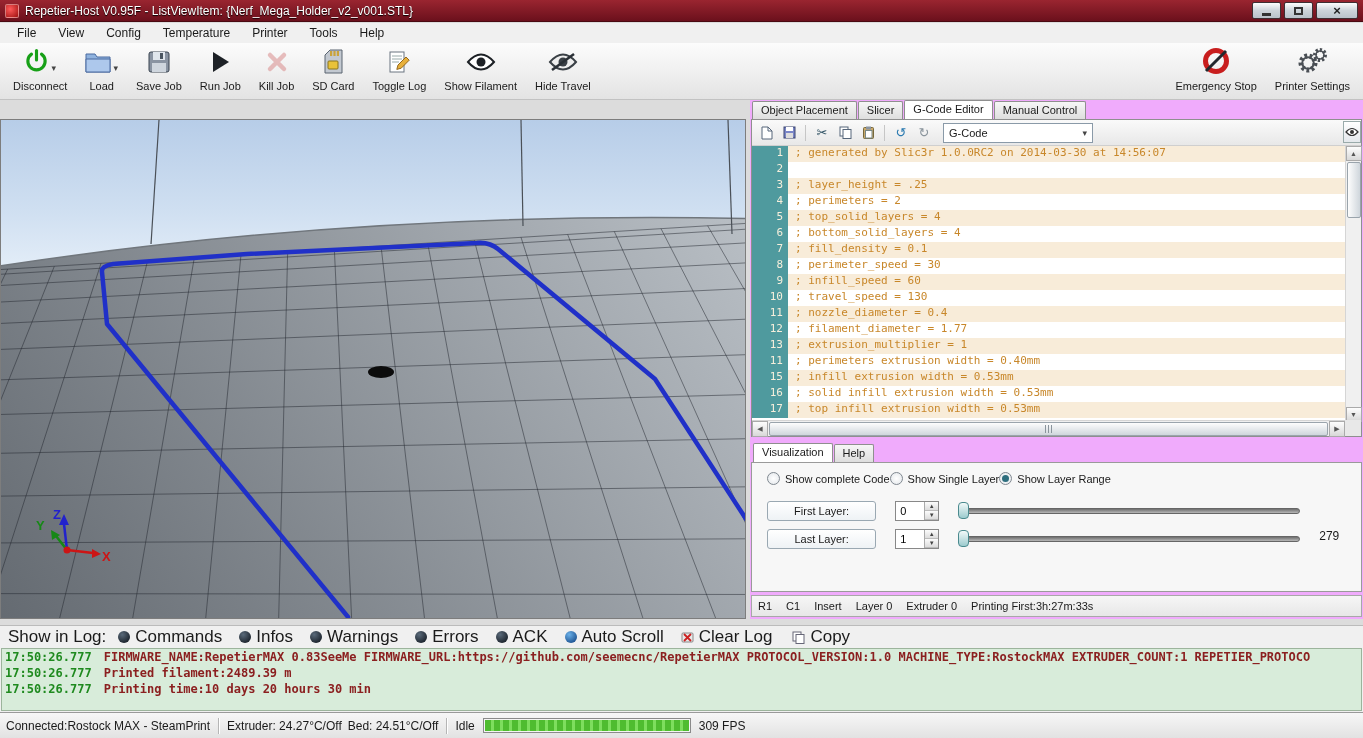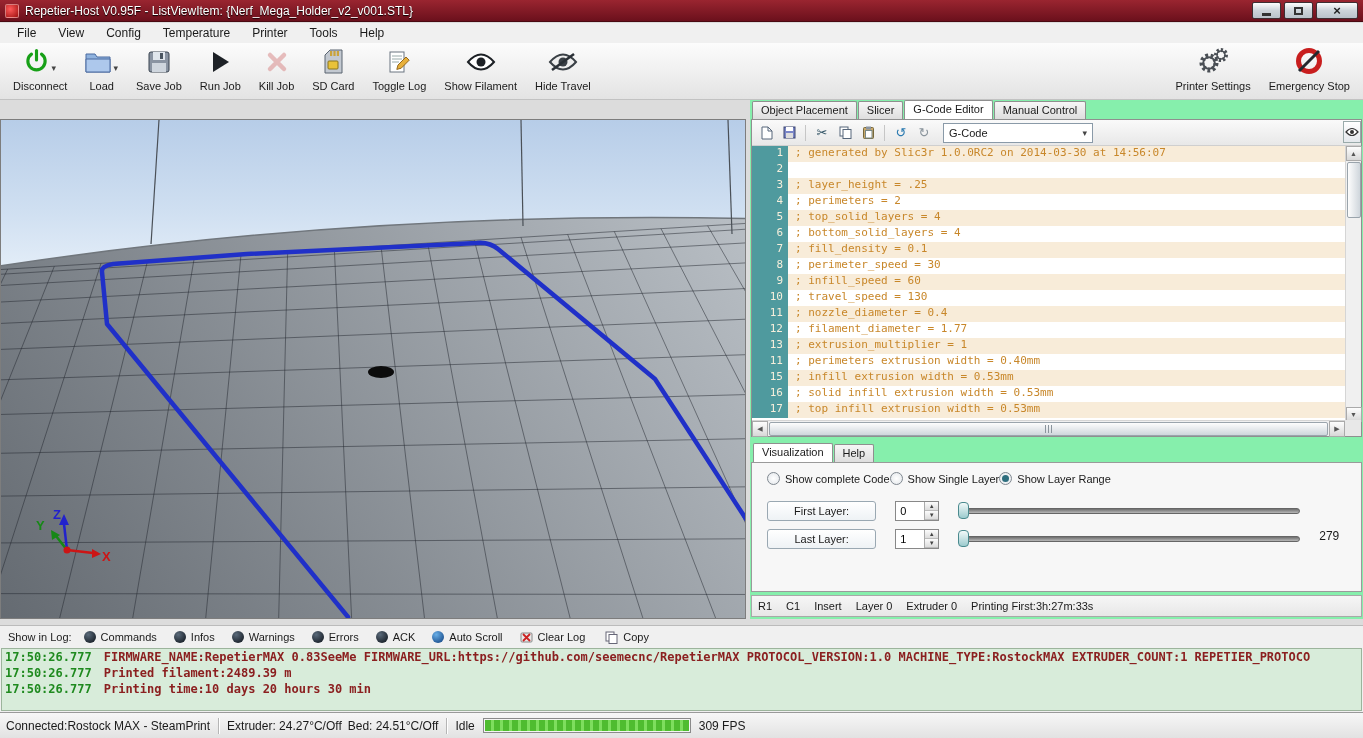--- a/index.html
+++ b/index.html
@@ -34,21 +34,21 @@
   .tabs{display:flex;align-items:flex-end;height:19px;padding-left:2px}
   .tab{height:18px;padding:2px 8px 0;border:1px solid #8f8f8f;border-bottom:none;border-radius:2px 2px 0 0;background:linear-gradient(#f6f6f6,#dedede);font-size:11px;margin-right:1px;white-space:nowrap}
   .tab.active{background:#fff;height:19px;position:relative;z-index:3;font-weight:normal}
 
   
   .left-panel{position:absolute;top:100px;left:0;width:746px;height:519px}
   .viewport{position:absolute;top:19px;left:0;width:746px;height:500px;border:1px solid #7d7d7d;background:linear-gradient(180deg,#b7cde8 0%,#cfdff1 18%,#eaf2fa 34%,#ffffff 48%,#ffffff 100%);overflow:hidden}
   .scene{position:absolute;top:0;left:0}
 
   
-  .right-panel{position:absolute;top:100px;left:750px;width:613px;height:519px;background:#86efac}
+  .right-panel{position:absolute;top:100px;left:750px;width:613px;height:519px;background:#f0abfc}
   .ed-frame{position:absolute;top:19px;left:1px;right:1px;height:318px;border:1px solid #8f8f8f;background:#fff;z-index:2}
   .ed-toolbar{height:26px;background:linear-gradient(#fafafa,#e8e8e8);border-bottom:1px solid #cfcfcf;display:flex;align-items:center;padding:0 4px;gap:3px}
   .ebtn{width:20px;height:20px;display:flex;align-items:center;justify-content:center;border:1px solid transparent;border-radius:2px;font-size:13px;color:#356}
   .esep{width:1px;height:16px;background:#c6c6c6;margin:0 3px}
   .gcode-select{margin-left:6px;width:150px;height:20px;border:1px solid #8a9aa8;background:#fff;display:flex;align-items:center;padding:0 5px;font-size:11px}
   .dd-caret{margin-left:auto;font-size:9px;color:#444}
   .code-area{position:absolute;top:26px;left:0;right:16px;height:276px;overflow:hidden;background:#fff}
   .code-row{display:flex;height:16px;line-height:16px}
   .ln{width:36px;flex:0 0 36px;background:#4f9a9e;color:#f6efdc;text-align:right;padding-right:5px;font:11px "DejaVu Sans Mono",monospace}
   .ct{flex:1;color:#c8872a;font:11px "DejaVu Sans Mono",monospace;padding-left:7px;white-space:pre;overflow:hidden}
@@ -82,21 +82,21 @@
   .track{position:absolute;left:0;right:0;top:7px;height:6px;border:1px solid #666;border-radius:3px;background:linear-gradient(#6e6e6e,#b8b8b8)}
   .knob{position:absolute;left:0;top:1px;width:11px;height:17px;border-radius:4px;border:1px solid #4a8a8e;background:linear-gradient(#f2f9f9,#9ccbce)}
   .max-layer{width:32px;font-size:12px}
   .max-spacer{width:32px}
 
   .ed-status{position:absolute;left:1px;right:1px;top:495px;height:22px;border:1px solid #a8a8a8;background:linear-gradient(#f6f6f6,#e7e7e7);display:flex;align-items:center;font-size:11px;padding:0 6px}
   .ed-status span{margin-right:14px;white-space:nowrap}
 
   
   .log-panel{position:absolute;top:625px;left:0;right:0;height:87px;background:#f0f0f0;border-top:1px solid #bbb}
-  .log-filter{height:22px;display:flex;align-items:center;padding:0 8px;font-size:11px}
+  .log-filter{height:22px;display:flex;align-items:center;padding:0 8px;font-size:17px}
   .flt-label{margin-right:12px}
   .log-toggle{display:flex;align-items:center;gap:5px;margin-right:17px}
   .dot{width:12px;height:12px;border-radius:50%;background:radial-gradient(circle at 35% 30%,#5a6a7a,#0a0f16);flex:0 0 auto}
   .dot.blue{background:radial-gradient(circle at 35% 30%,#6ab0e8,#0a3a7a)}
   .log-act{display:flex;align-items:center;gap:5px;margin-right:20px}
   .log-view{position:absolute;top:22px;left:1px;right:1px;bottom:1px;background:#d8ecda;border:1px solid #9cb49c;overflow:hidden;padding:1px 3px}
   .log-line{height:16px;line-height:16px;white-space:pre;display:flex;font:bold 12px "DejaVu Sans Mono",monospace}
   .log-time{color:#1f8a1f;margin-right:12px;flex:0 0 auto}
   .log-msg{color:#8b2020;overflow:hidden}
 
@@ -221,37 +221,37 @@
             <path d="M2 10Q15 -5 28 10Q15 25 2 10z" fill="#eee" stroke="#3a4046" stroke-width="2"></path>
             <circle cx="15" cy="10" r="4.5" fill="#3a4046"></circle>
             <path d="M4 18L26 2" stroke="#2a3036" stroke-width="2.5"></path>
           </svg></span>
       </span>
     <span class="lbl">Hide Travel</span>
   </div>
   <div class="tb-spacer"></div>
   <div class="tbtn">
     <span class="icon-row">
+        <span><svg width="30" height="30" viewBox="0 0 30 30">
+            <circle cx="15" cy="15" r="10.5" fill="none" stroke="#c81e1e" stroke-width="5"></circle>
+            <path d="M5 25L25 5" stroke="#23282e" stroke-width="3"></path>
+          </svg></span>
+      </span>
+    <span class="lbl">Emergency Stop</span>
+  </div>
+  <div class="tbtn">
+    <span class="icon-row">
         <span><svg width="32" height="28" viewBox="0 0 32 28">
             <circle cx="12" cy="16" r="7" fill="none" stroke="#4a4f55" stroke-width="5" stroke-dasharray="2.6 2.3"></circle>
             <circle cx="12" cy="16" r="5.8" fill="none" stroke="#4a4f55" stroke-width="2"></circle>
             <circle cx="24" cy="8" r="5" fill="none" stroke="#4a4f55" stroke-width="4" stroke-dasharray="2 1.8"></circle>
             <circle cx="24" cy="8" r="4" fill="none" stroke="#4a4f55" stroke-width="1.6"></circle>
           </svg></span>
       </span>
     <span class="lbl">Printer Settings</span>
-  </div>
-  <div class="tbtn">
-    <span class="icon-row">
-        <span><svg width="30" height="30" viewBox="0 0 30 30">
-            <circle cx="15" cy="15" r="10.5" fill="none" stroke="#c81e1e" stroke-width="5"></circle>
-            <path d="M5 25L25 5" stroke="#23282e" stroke-width="3"></path>
-          </svg></span>
-      </span>
-    <span class="lbl">Emergency Stop</span>
   </div>
 </div>
 
 <div class="left-panel">
   <div class="viewport">
     <svg class="scene" width="744" height="498" viewBox="0 0 744 498">
       <defs>
         <linearGradient id="planeGrad" gradientUnits="userSpaceOnUse" x1="740" y1="80" x2="-80" y2="640">
           <stop offset="0" stop-color="#b9bfc5"></stop>
           <stop offset="1" stop-color="#565c63"></stop>

